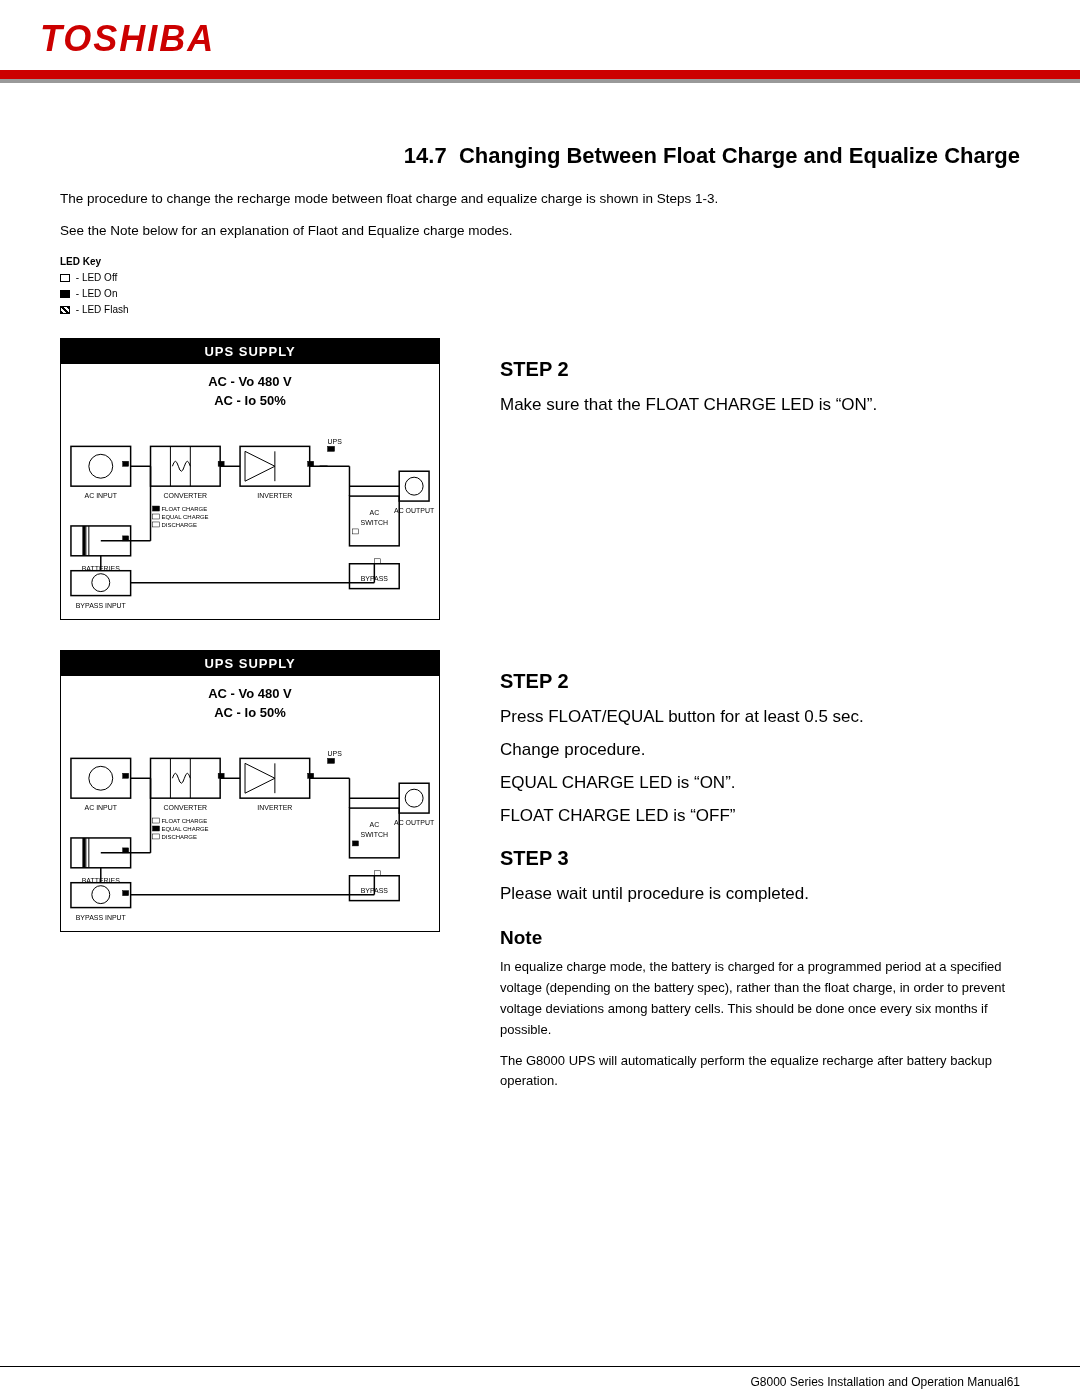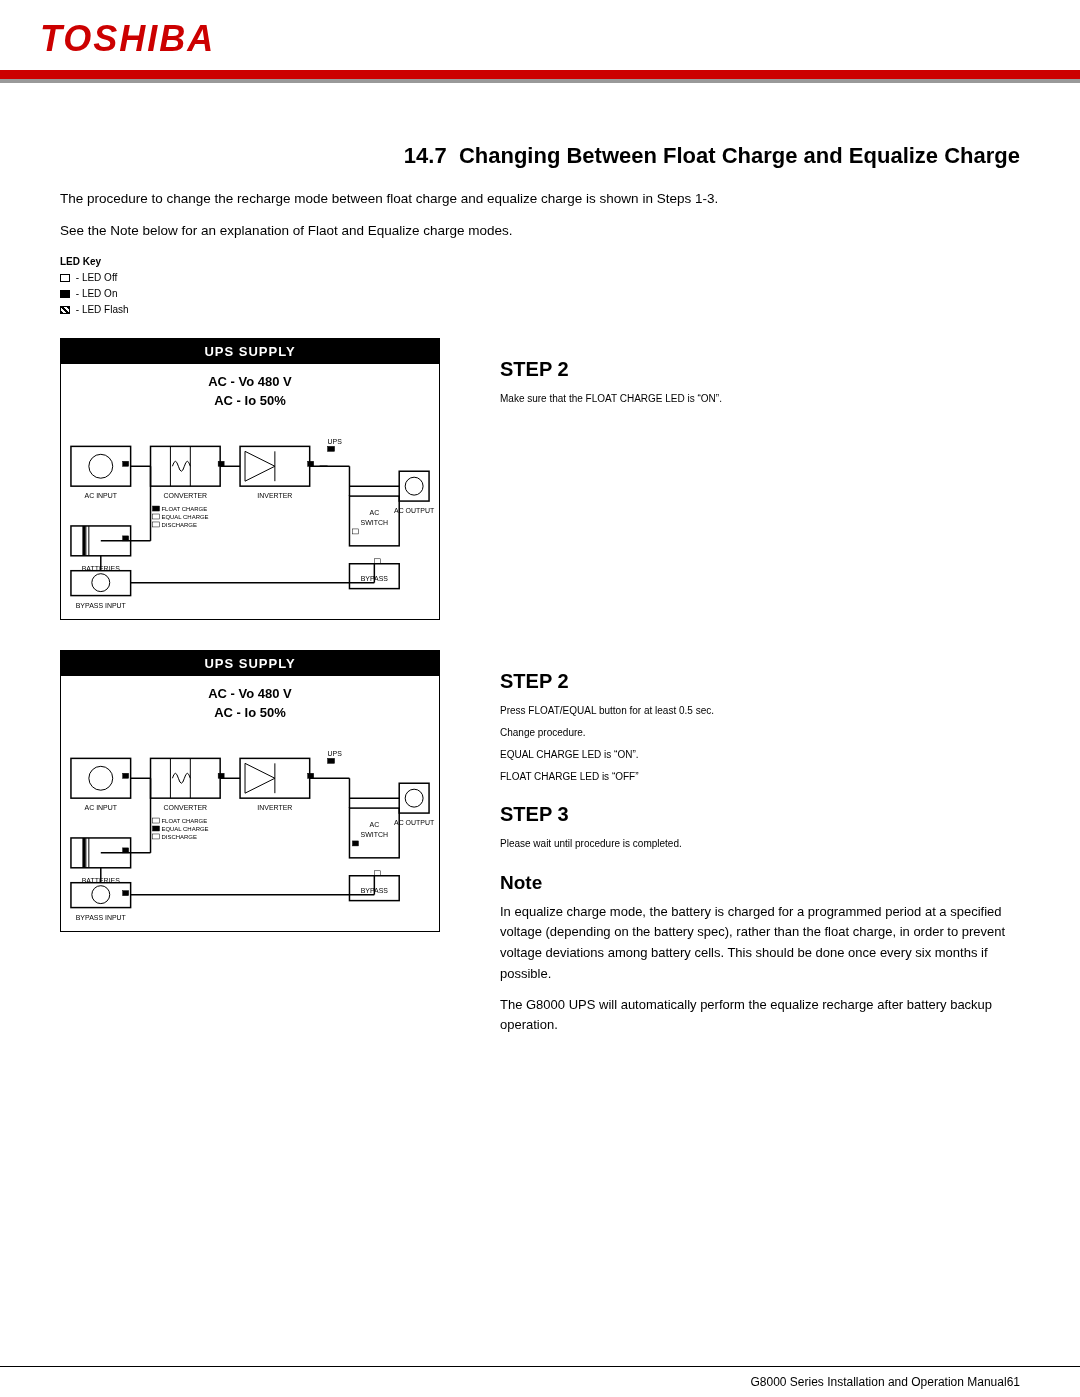--- a/index.html
+++ b/index.html
@@ -105,21 +105,21 @@
       padding-top: 0;
     }
 
     .step-heading {
       font-size: 20px;
       font-weight: bold;
       margin-bottom: 10px;
     }
 
     .step-text {
-      font-size: 10px;
+      font-size: 17px;
       line-height: 1.6;
       margin-bottom: 6px;
     }
 
     
     .ups-diagram {
       border: 1px solid #000;
       width: 380px;
       position: relative;
       background: #fff;

